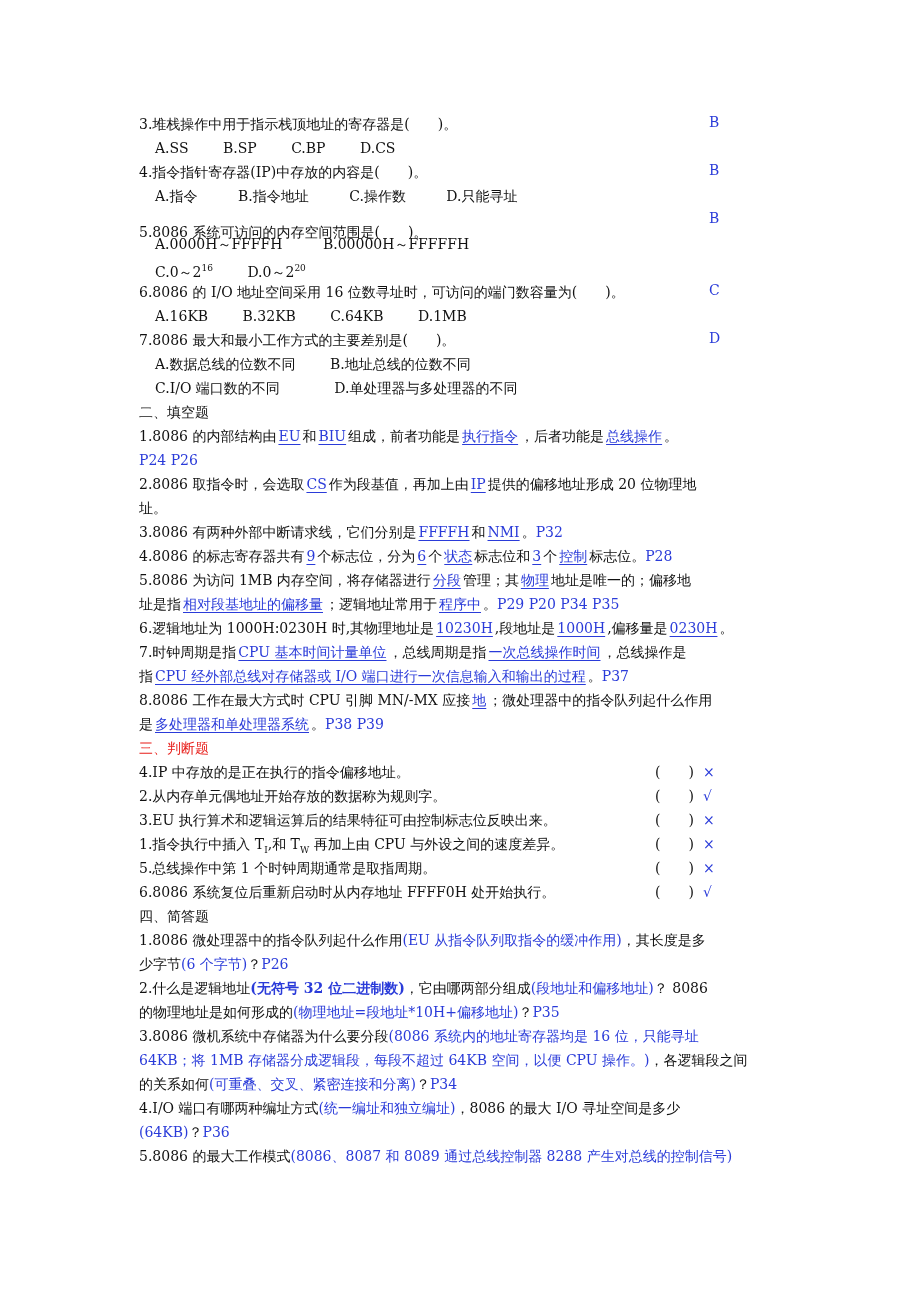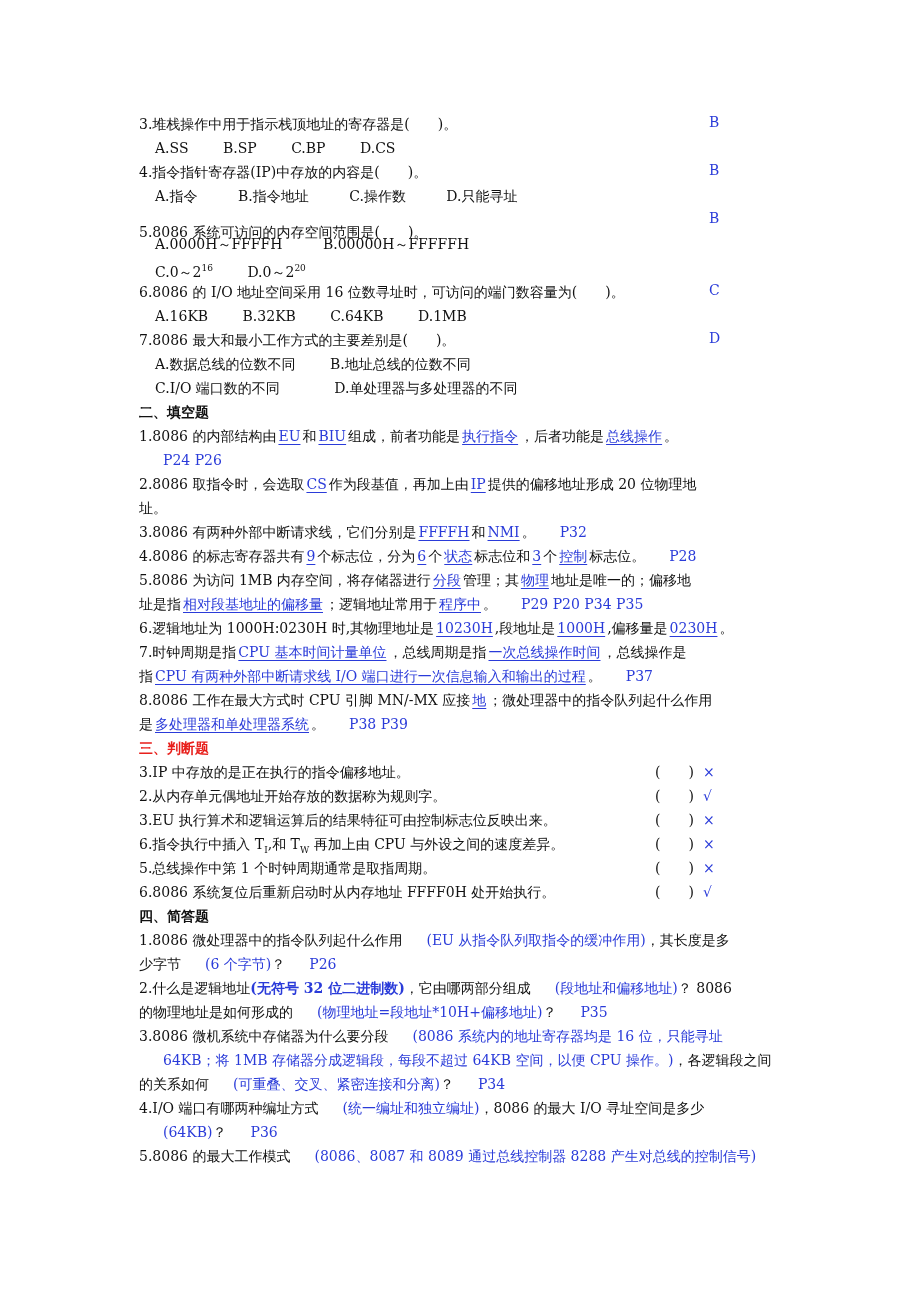--- a/index.html
+++ b/index.html
@@ -1,23 +1,23 @@
 <!DOCTYPE html>
 <html><head>
 <meta charset="utf-8">
 <style>
   html, body { margin:0; padding:0; background:#ffffff; }
   body { width:920px; height:1302px; position:relative; overflow:hidden;
          font-family:"DejaVu Serif","Liberation Serif",serif; color:#111; }
   .page { position:absolute; left:139px; top:114px; width:650px; font-size:14px; }
   .line { position:absolute; left:0; white-space:nowrap; height:20px; line-height:20px; }
   .ind { left:16px; }
-  .blue { color:#2a3bd9;margin-left:24px; }
+  .blue { color:#2a3bd9; }
   .red { color:#e8201c; font-weight:bold; }
-  .heading { font-weight:bold; font-family:"DejaVu Sans","Liberation Sans",sans-serif; }
+  .heading { font-weight:normal; font-family:"DejaVu Sans","Liberation Sans",sans-serif; }
   .ans { position:absolute; left:570px; color:#2a3bd9; }
   .u { color:#2a3bd9; text-decoration:underline; text-underline-offset:3px; text-decoration-color:#2a3bd9; padding:0 2px; }
   .gap { display:inline-block; }
   .paren { position:absolute; left:516px; }
   .mark { position:absolute; left:564px; color:#2a3bd9; }
   sup { font-size:9px; }
   sub { font-size:9px; }
   .bold-blue { color:#2a3bd9; font-weight:bold; }
 </style>
 </head>
@@ -112,46 +112,46 @@
   </div>
 
   <div class="line" style="top:504px">
     <span>6.逻辑地址为 1000H:0230H 时,其物理地址是</span><span class="u">10230H</span><span>,段地址是</span><span class="u">1000H</span><span>,偏移量是</span><span class="u">0230H</span><span>。</span>
   </div>
 
   <div class="line" style="top:528px">
     <span>7.时钟周期是指</span><span class="u">CPU 基本时间计量单位</span><span>，总线周期是指</span><span class="u">一次总线操作时间</span><span>，总线操作是</span>
   </div>
   <div class="line" style="top:552px">
-    <span>指</span><span class="u">CPU 有两种外部中断请求线 I/O 端口进行一次信息输入和输出的过程</span><span>。</span><span class="blue">P37</span>
+    <span>指</span><span class="u">CPU 经外部总线对存储器或 I/O 端口进行一次信息输入和输出的过程</span><span>。</span><span class="blue">P37</span>
   </div>
 
   <div class="line" style="top:576px">
     <span>8.8086 工作在最大方式时 CPU 引脚 MN/-MX 应接</span><span class="u">地</span><span>；微处理器中的指令队列起什么作用</span>
   </div>
   <div class="line" style="top:600px">
     <span>是</span><span class="u">多处理器和单处理器系统</span><span>。</span><span class="blue">P38 P39</span>
   </div>
 
   <div class="line red heading" style="top:624px">三、判断题</div>
 
-  <div class="line" style="top:648px"><span>3.IP 中存放的是正在执行的指令偏移地址。</span></div>
+  <div class="line" style="top:648px"><span>4.IP 中存放的是正在执行的指令偏移地址。</span></div>
   <span class="line paren" style="top:648px">(　　)</span>
   <span class="line mark" style="top:648px">×</span>
 
   <div class="line" style="top:672px"><span>2.从内存单元偶地址开始存放的数据称为规则字。</span></div>
   <span class="line paren" style="top:672px">(　　)</span>
   <span class="line mark" style="top:672px">√</span>
 
   <div class="line" style="top:696px"><span>3.EU 执行算术和逻辑运算后的结果特征可由控制标志位反映出来。</span></div>
   <span class="line paren" style="top:696px">(　　)</span>
   <span class="line mark" style="top:696px">×</span>
 
   <div class="line" style="top:720px">
-    <span>6.指令执行中插入 T</span><sub>I</sub><span>,和 T</span><sub>W</sub><span> 再加上由 CPU 与外设之间的速度差异。</span>
+    <span>1.指令执行中插入 T</span><sub>I</sub><span>,和 T</span><sub>W</sub><span> 再加上由 CPU 与外设之间的速度差异。</span>
   </div>
   <span class="line paren" style="top:720px">(　　)</span>
   <span class="line mark" style="top:720px">×</span>
 
   <div class="line" style="top:744px"><span>5.总线操作中第 1 个时钟周期通常是取指周期。</span></div>
   <span class="line paren" style="top:744px">(　　)</span>
   <span class="line mark" style="top:744px">×</span>
 
   <div class="line" style="top:768px"><span>6.8086 系统复位后重新启动时从内存地址 FFFF0H 处开始执行。</span></div>
   <span class="line paren" style="top:768px">(　　)</span>

